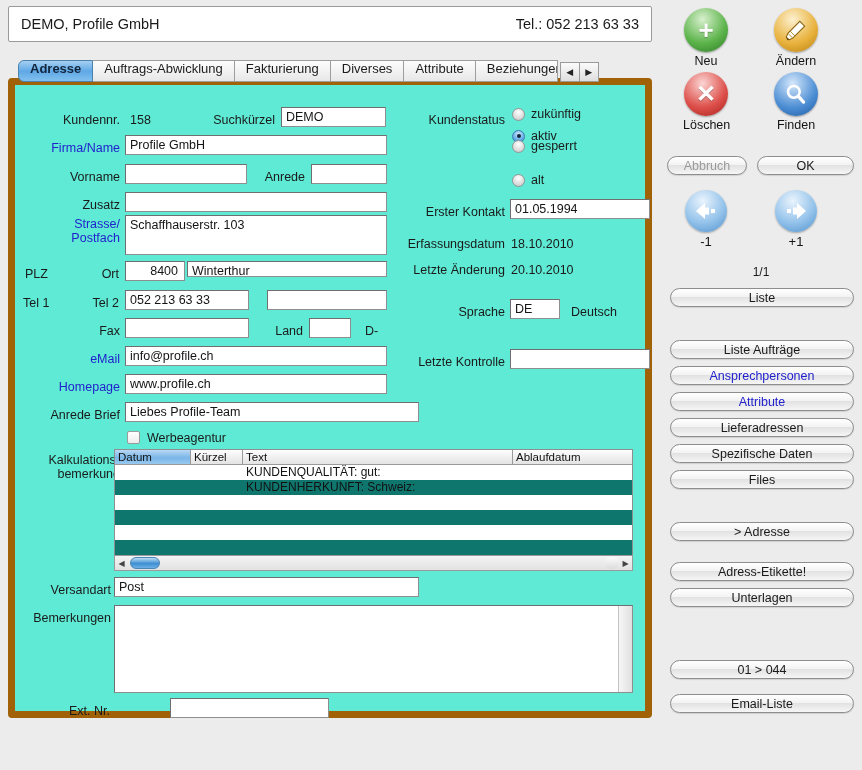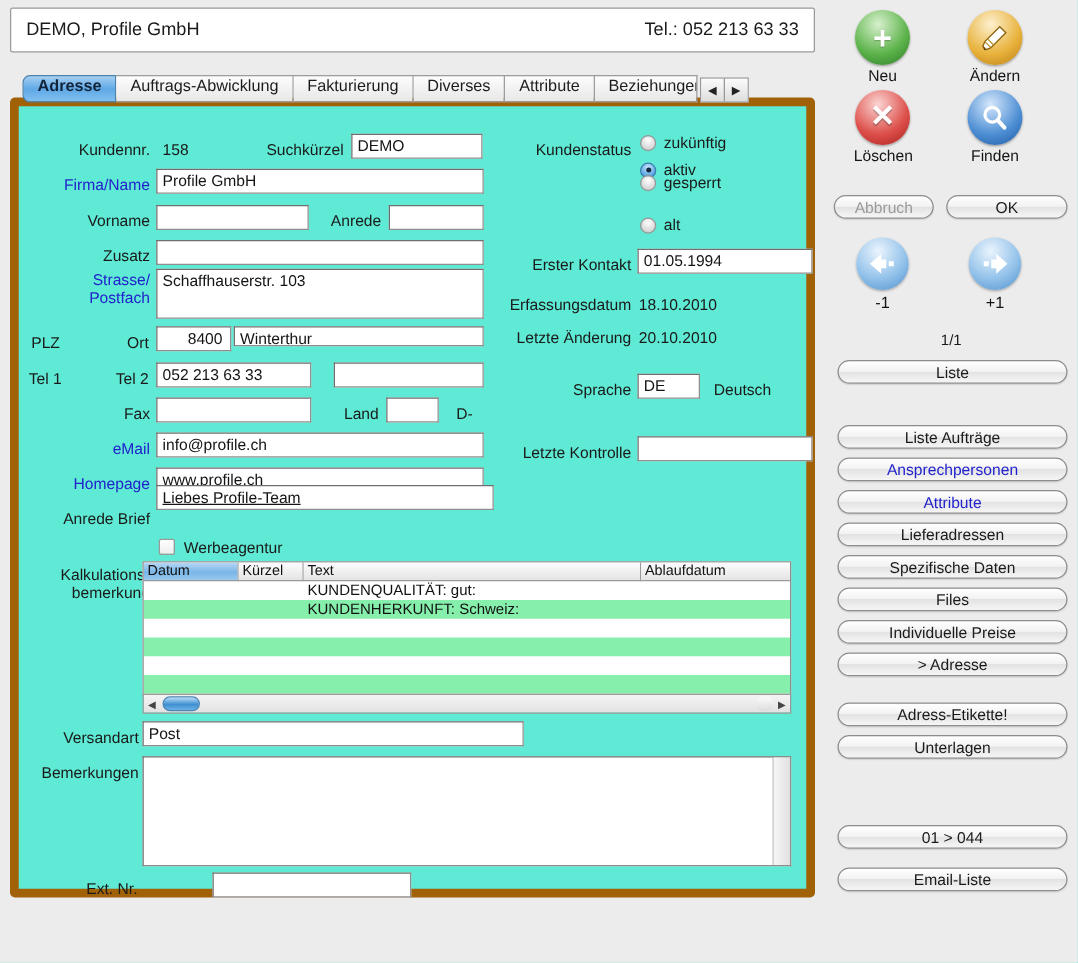--- a/index.html
+++ b/index.html
@@ -198,21 +198,21 @@
     overflow: hidden;
   }
   .th.sel {
     background: linear-gradient(#b9d8f4, #7ab6e8 55%, #97c9ef);
   }
   .trow {
     display: flex;
     height: 15px;
     box-sizing: border-box;
   }
-  .trow.alt { background: #86efac; }
+  .trow.alt { background: #0f766e; }
   .tcell {
     box-sizing: border-box;
     font-size: 12px;
     color: #111;
     line-height: 15px;
     padding-left: 3px;
     white-space: nowrap;
     overflow: hidden;
   }
   .hscroll {
@@ -428,21 +428,21 @@
     <div class="fld" style="left:294px; top:233px; width:42px; height:20px;"></div>
     <div class="val" style="left:350px; top:239px;">D-</div>
 
     <div class="lbl blue" style="left:10px; top:267px; width:95px;">eMail</div>
     <div class="fld" style="left:110px; top:261px; width:262px; height:20px;">info@profile.ch</div>
 
     <div class="lbl blue" style="left:10px; top:295px; width:95px;">Homepage</div>
     <div class="fld" style="left:110px; top:289px; width:262px; height:20px;">www.profile.ch</div>
 
     <div class="lbl" style="left:4px; top:323px; width:101px;">Anrede Brief</div>
-    <div class="fld" style="left:110px; top:303px; width:270px; height:20px;text-decoration:underline;">Liebes Profile-Team</div>
+    <div class="fld" style="left:110px; top:317px; width:294px; height:20px;">Liebes Profile-Team</div>
 
     <div class="cbox" style="left:112px; top:346px;"></div>
     <div class="val" style="left:132px; top:346px;">Werbeagentur</div>
 
     <div class="lbl" style="left:6px; top:368px; width:99px;">Kalkulations-</div>
     <div class="lbl" style="left:6px; top:382px; width:99px;">bemerkung</div>
 
     <div class="lbl" style="left:395px; top:28px; width:95px;">Kundenstatus</div>
 
     <div class="radio-row" style="left:497px; top:22px;">
@@ -614,21 +614,20 @@
 
     <div class="page-ind" style="left:0px; top:265px;">1/1</div>
 
     <div class="cap-btn" style="left:10px; top:288px; width:184px;">Liste</div>
     <div class="cap-btn" style="left:10px; top:340px; width:184px;">Liste Aufträge</div>
     <div class="cap-btn blue-txt" style="left:10px; top:366px; width:184px;">Ansprechpersonen</div>
     <div class="cap-btn blue-txt" style="left:10px; top:392px; width:184px;">Attribute</div>
     <div class="cap-btn" style="left:10px; top:418px; width:184px;">Lieferadressen</div>
     <div class="cap-btn" style="left:10px; top:444px; width:184px;">Spezifische Daten</div>
     <div class="cap-btn" style="left:10px; top:470px; width:184px;">Files</div>
-    <div class="cap-btn" style="left:10px; top:496px; width:184px;">Individuelle Preise</div>
     <div class="cap-btn" style="left:10px; top:522px; width:184px;">&gt; Adresse</div>
 
     <div class="cap-btn" style="left:10px; top:562px; width:184px;">Adress-Etikette!</div>
     <div class="cap-btn" style="left:10px; top:588px; width:184px;">Unterlagen</div>
 
     <div class="cap-btn" style="left:10px; top:660px; width:184px;">01 &gt; 044</div>
     <div class="cap-btn" style="left:10px; top:694px; width:184px;">Email-Liste</div>
   </div>
 </div>
 

